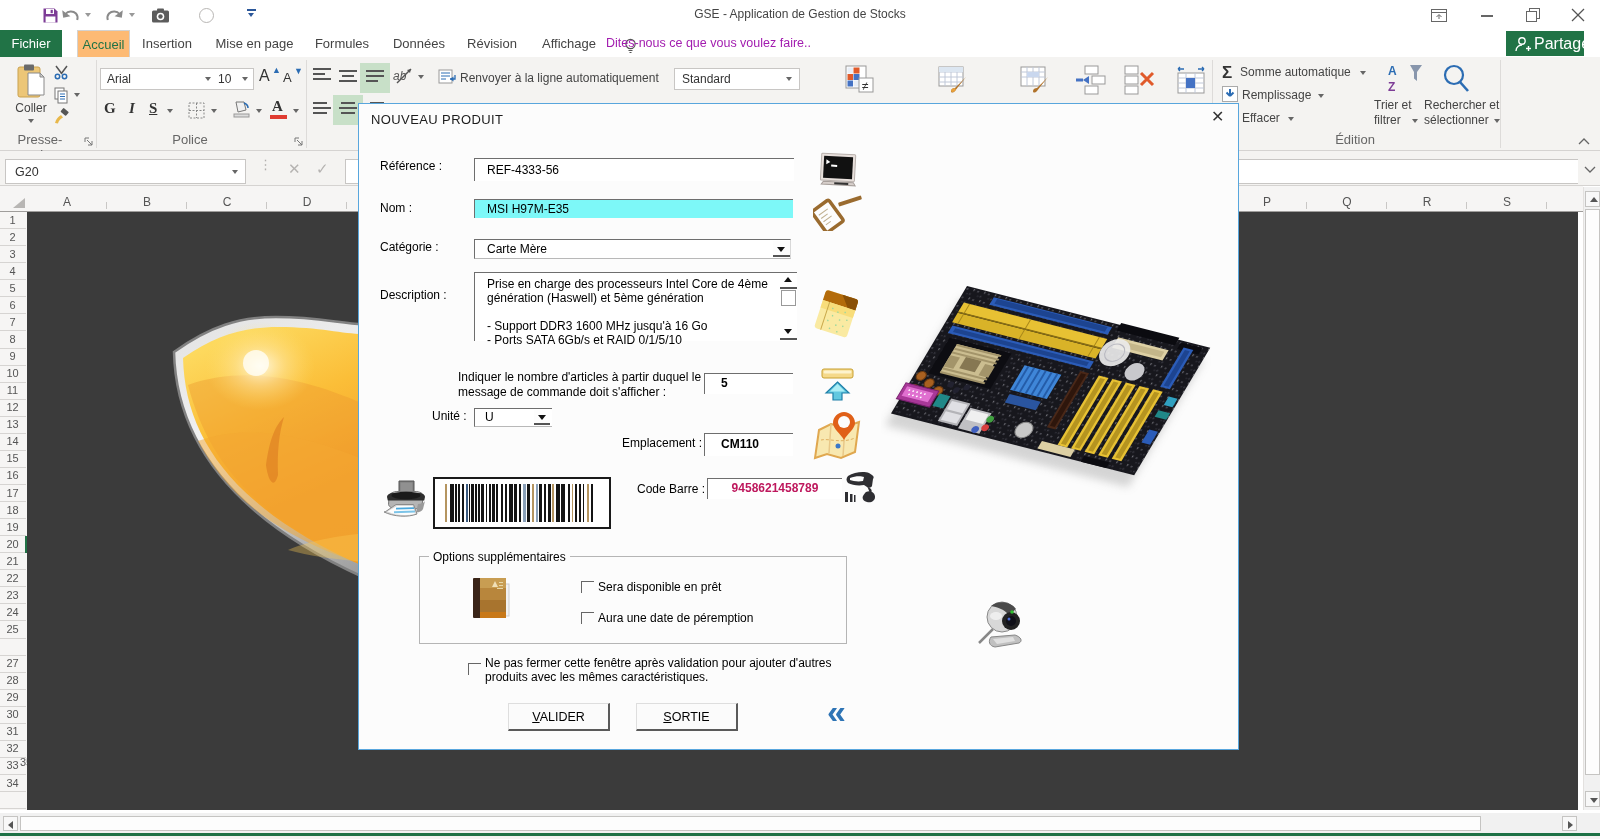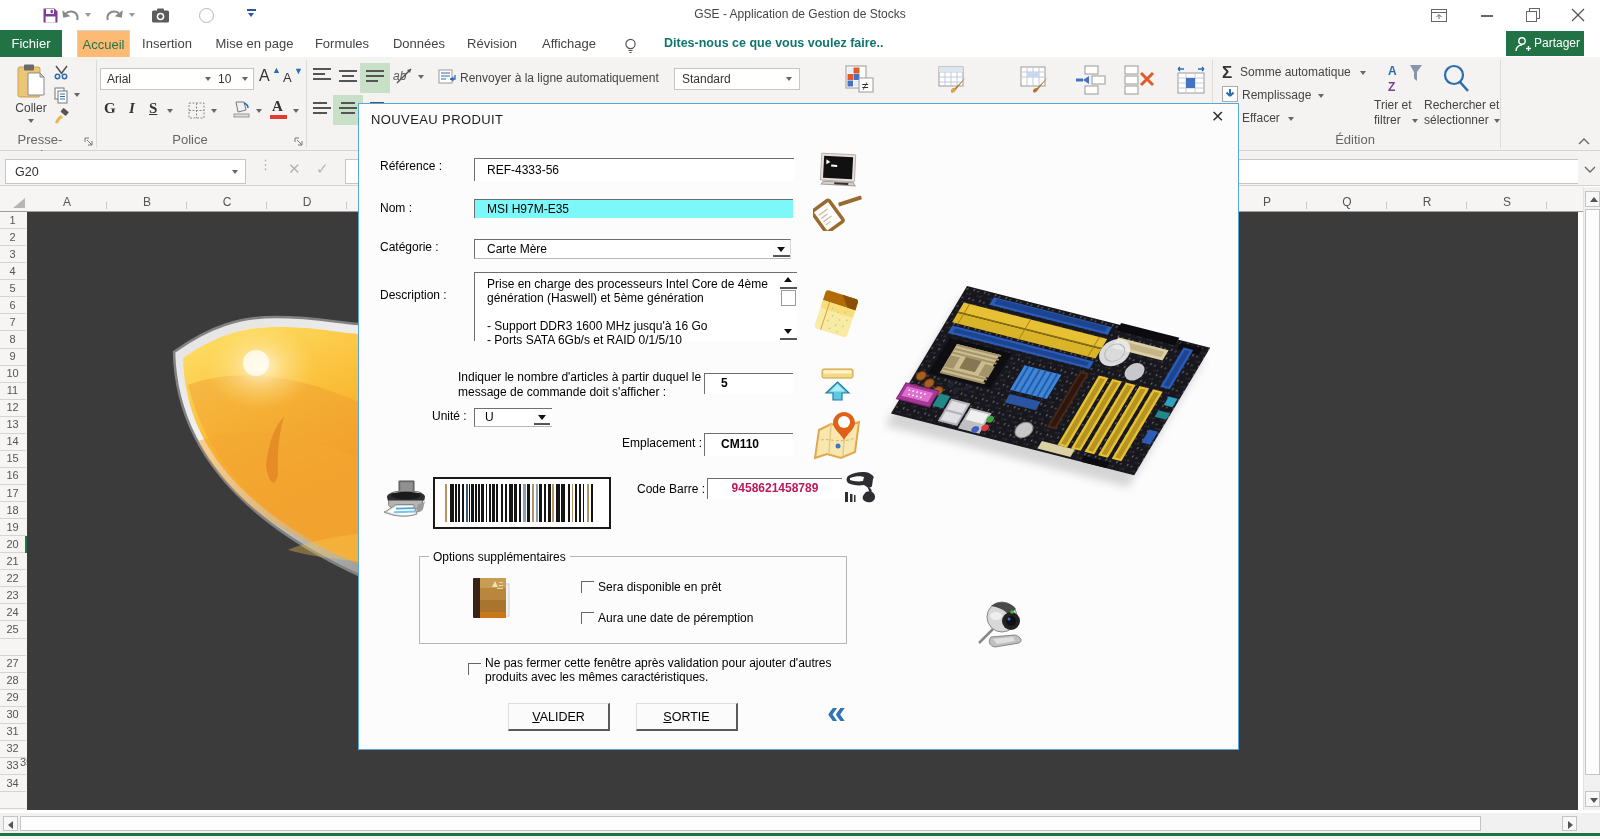--- a/index.html
+++ b/index.html
@@ -101,29 +101,29 @@
 <div class="abs tab" style="left:135px;width:64px;">Insertion</div>
 <div class="abs tab" style="left:212px;width:85px;">Mise en page</div>
 <div class="abs tab" style="left:310px;width:64px;">Formules</div>
 <div class="abs tab" style="left:387px;width:64px;">Données</div>
 <div class="abs tab" style="left:462px;width:60px;">Révision</div>
 <div class="abs tab" style="left:536px;width:66px;">Affichage</div>
 <svg class="abs" style="left:624px;top:38px;" width="13" height="17" viewBox="0 0 13 17">
    <circle cx="6.5" cy="6" r="4.6" fill="none" stroke="#555" stroke-width="1.2"></circle>
    <path d="M4.5 10.5 h4 M4.5 12.5 h4 M5.5 14.5 h2" stroke="#555" stroke-width="1.1" fill="none"></path>
  </svg>
- <div class="abs tab" style="left:664px;color:#0f766e;font-size:12.5px;font-weight:bold;">Dites-nous ce que vous voulez faire..</div>
+ <div class="abs tab" style="left:606px;color:#a21caf;font-size:12.5px;">Dites-nous ce que vous voulez faire..</div>
 <div class="abs" id="partager">
   <svg class="abs" style="left:8px;top:4px;" width="18" height="18" viewBox="0 0 18 18">
     <circle cx="8" cy="6" r="3.2" fill="none" stroke="#fff" stroke-width="1.4"></circle>
     <path d="M2 16 C2 11.5 6 10 8 10" fill="none" stroke="#fff" stroke-width="1.4"></path>
     <line x1="12" y1="13.5" x2="17" y2="13.5" stroke="#fff" stroke-width="1.4"></line>
     <line x1="14.5" y1="11" x2="14.5" y2="16" stroke="#fff" stroke-width="1.4"></line>
   </svg>
-  <span style="margin-left:28px;font-size:12px;">Partager</span>
+  <span style="margin-left:28px;font-size:16px;">Partager</span>
 </div>
 
 <div class="abs" id="ribbon"></div>
 <div class="abs" id="ribboncontent" style="left:0;top:57px;width:1600px;height:94px;">
 
   <div class="abs vsep" style="left:96px;"></div>
   <div class="abs vsep" style="left:306px;"></div>
   <div class="abs vsep" style="left:1212px;"></div>
   <div class="abs vsep" style="left:1500px;"></div>
 

